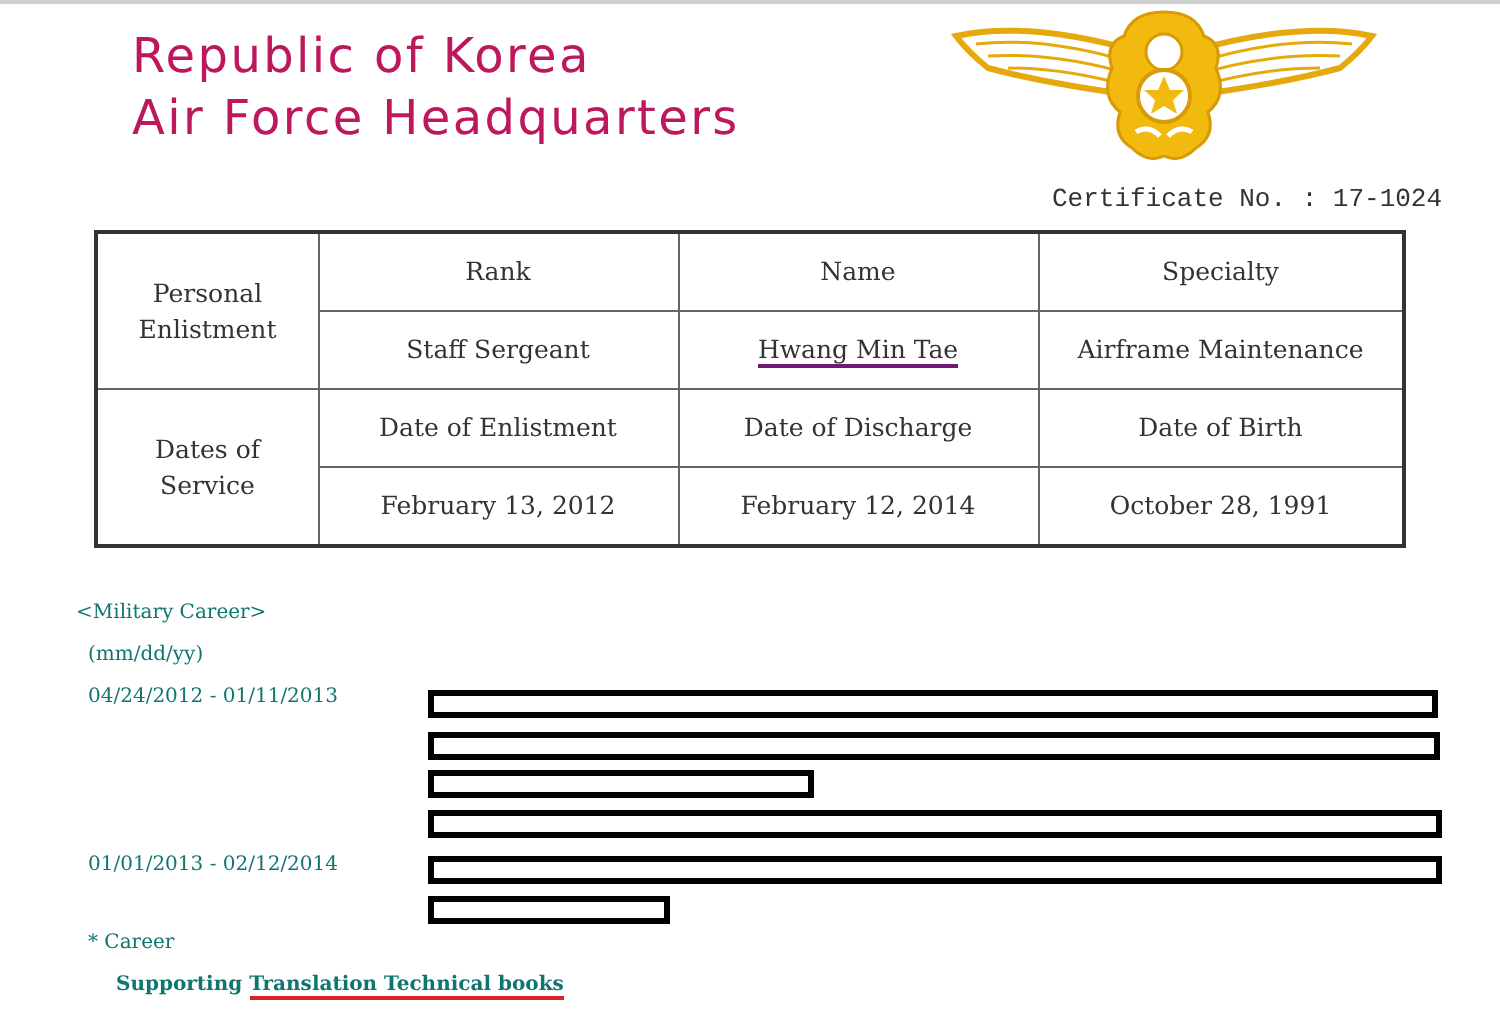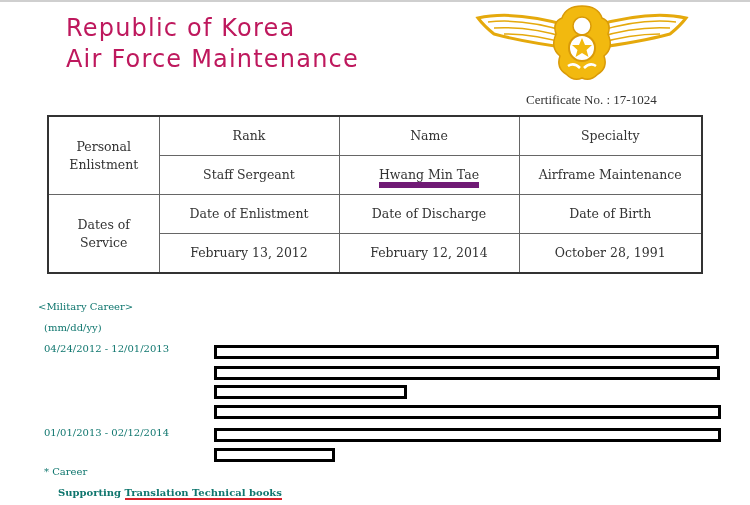--- a/index.html
+++ b/index.html
@@ -4,38 +4,38 @@
 <style>
   html, body { margin: 0; padding: 0; background: #ffffff; }
   body { width: 750px; height: 505px; position: relative; overflow: hidden;
          font-family: "DejaVu Serif", serif; color: #222; }
   .topline { position: absolute; left: 0; top: 0; width: 750px; height: 2px; background: #cfcfcf; }
   .title { position: absolute; left: 66px; font-family: "DejaVu Sans", sans-serif;
            font-size: 24px; letter-spacing: 1.2px; color: #be185d; white-space: nowrap; }
   .t1 { top: 14px; }
   .t2 { top: 45px; }
   .emblem { position: absolute; left: 474px; top: 4px; width: 216px; height: 82px; }
-  .cert { position: absolute; left: 526px; top: 92px; font-family: Liberation Serif, serif;
+  .cert { position: absolute; left: 526px; top: 92px; font-family: Liberation Mono, monospace;
           font-size: 13px; color: #333; white-space: nowrap; }
   table.info { position: absolute; left: 47px; top: 115px; width: 654px; height: 156px;
                border-collapse: collapse; border: 2px solid #333; table-layout: fixed; }
   table.info td { border: 1px solid #666; text-align: center; vertical-align: middle;
                   font-size: 12.5px; color: #333; padding: 0; height: 38px; line-height: 18px; }
-  .name-ul { border-bottom: 6px solid #701a75; padding-bottom: 0px; }
+  .name-ul { border-bottom: 2px solid #701a75; padding-bottom: 0px; }
   .line { position: absolute; white-space: nowrap; font-size: 10px; color: #0f766e; }
   .bar { position: absolute; border: 3px solid #000; box-sizing: border-box; height: 14px; background: #fff; }
   .ul-red { border-bottom: 2px solid #d9232b; }
 </style>
 </head>
 <body>
 
 <div class="topline"></div>
 
 <div class="title t1">Republic of Korea</div>
-<div class="title t2">Air Force Maintenance</div>
+<div class="title t2">Air Force Headquarters</div>
 
 <svg class="emblem" viewBox="0 0 216 82">
 
   <g fill="#fff" stroke="#e5a90c" stroke-width="3">
     <path d="M4 14 Q40 6 96 22 L96 44 Q50 38 20 30 Q10 22 4 14 Z"></path>
     <path d="M212 14 Q176 6 120 22 L120 44 Q166 38 196 30 Q206 22 212 14 Z"></path>
   </g>
   <g stroke="#e5a90c" stroke-width="1.5" fill="none">
     <path d="M14 18 Q50 14 94 28"></path>
       <path d="M20 24 Q55 22 94 34"></path>
@@ -90,21 +90,21 @@
   <tr>
     <td>February 13, 2012</td>
     <td>February 12, 2014</td>
     <td>October 28, 1991</td>
   </tr>
 </tbody>
   </table>
 
 <div class="line" style="left:38px; top:301px;">&lt;Military Career&gt;</div>
 <div class="line" style="left:44px; top:322px;">(mm/dd/yy)</div>
-<div class="line" style="left:44px; top:343px;">04/24/2012 - 12/01/2013</div>
+<div class="line" style="left:44px; top:343px;">04/24/2012 - 01/11/2013</div>
 
 <div class="bar" style="left:214px; top:345px; width:505px;"></div>
 <div class="bar" style="left:214px; top:366px; width:506px;"></div>
 <div class="bar" style="left:214px; top:385px; width:193px;"></div>
 
 <div class="line" style="left:44px; top:403px;margin-top:24px;">01/01/2013 - 02/12/2014</div>
 <div class="bar" style="left:214px; top:405px; width:507px;"></div>
 <div class="bar" style="left:214px; top:428px; width:507px;"></div>
 <div class="bar" style="left:214px; top:448px; width:121px;"></div>
 

